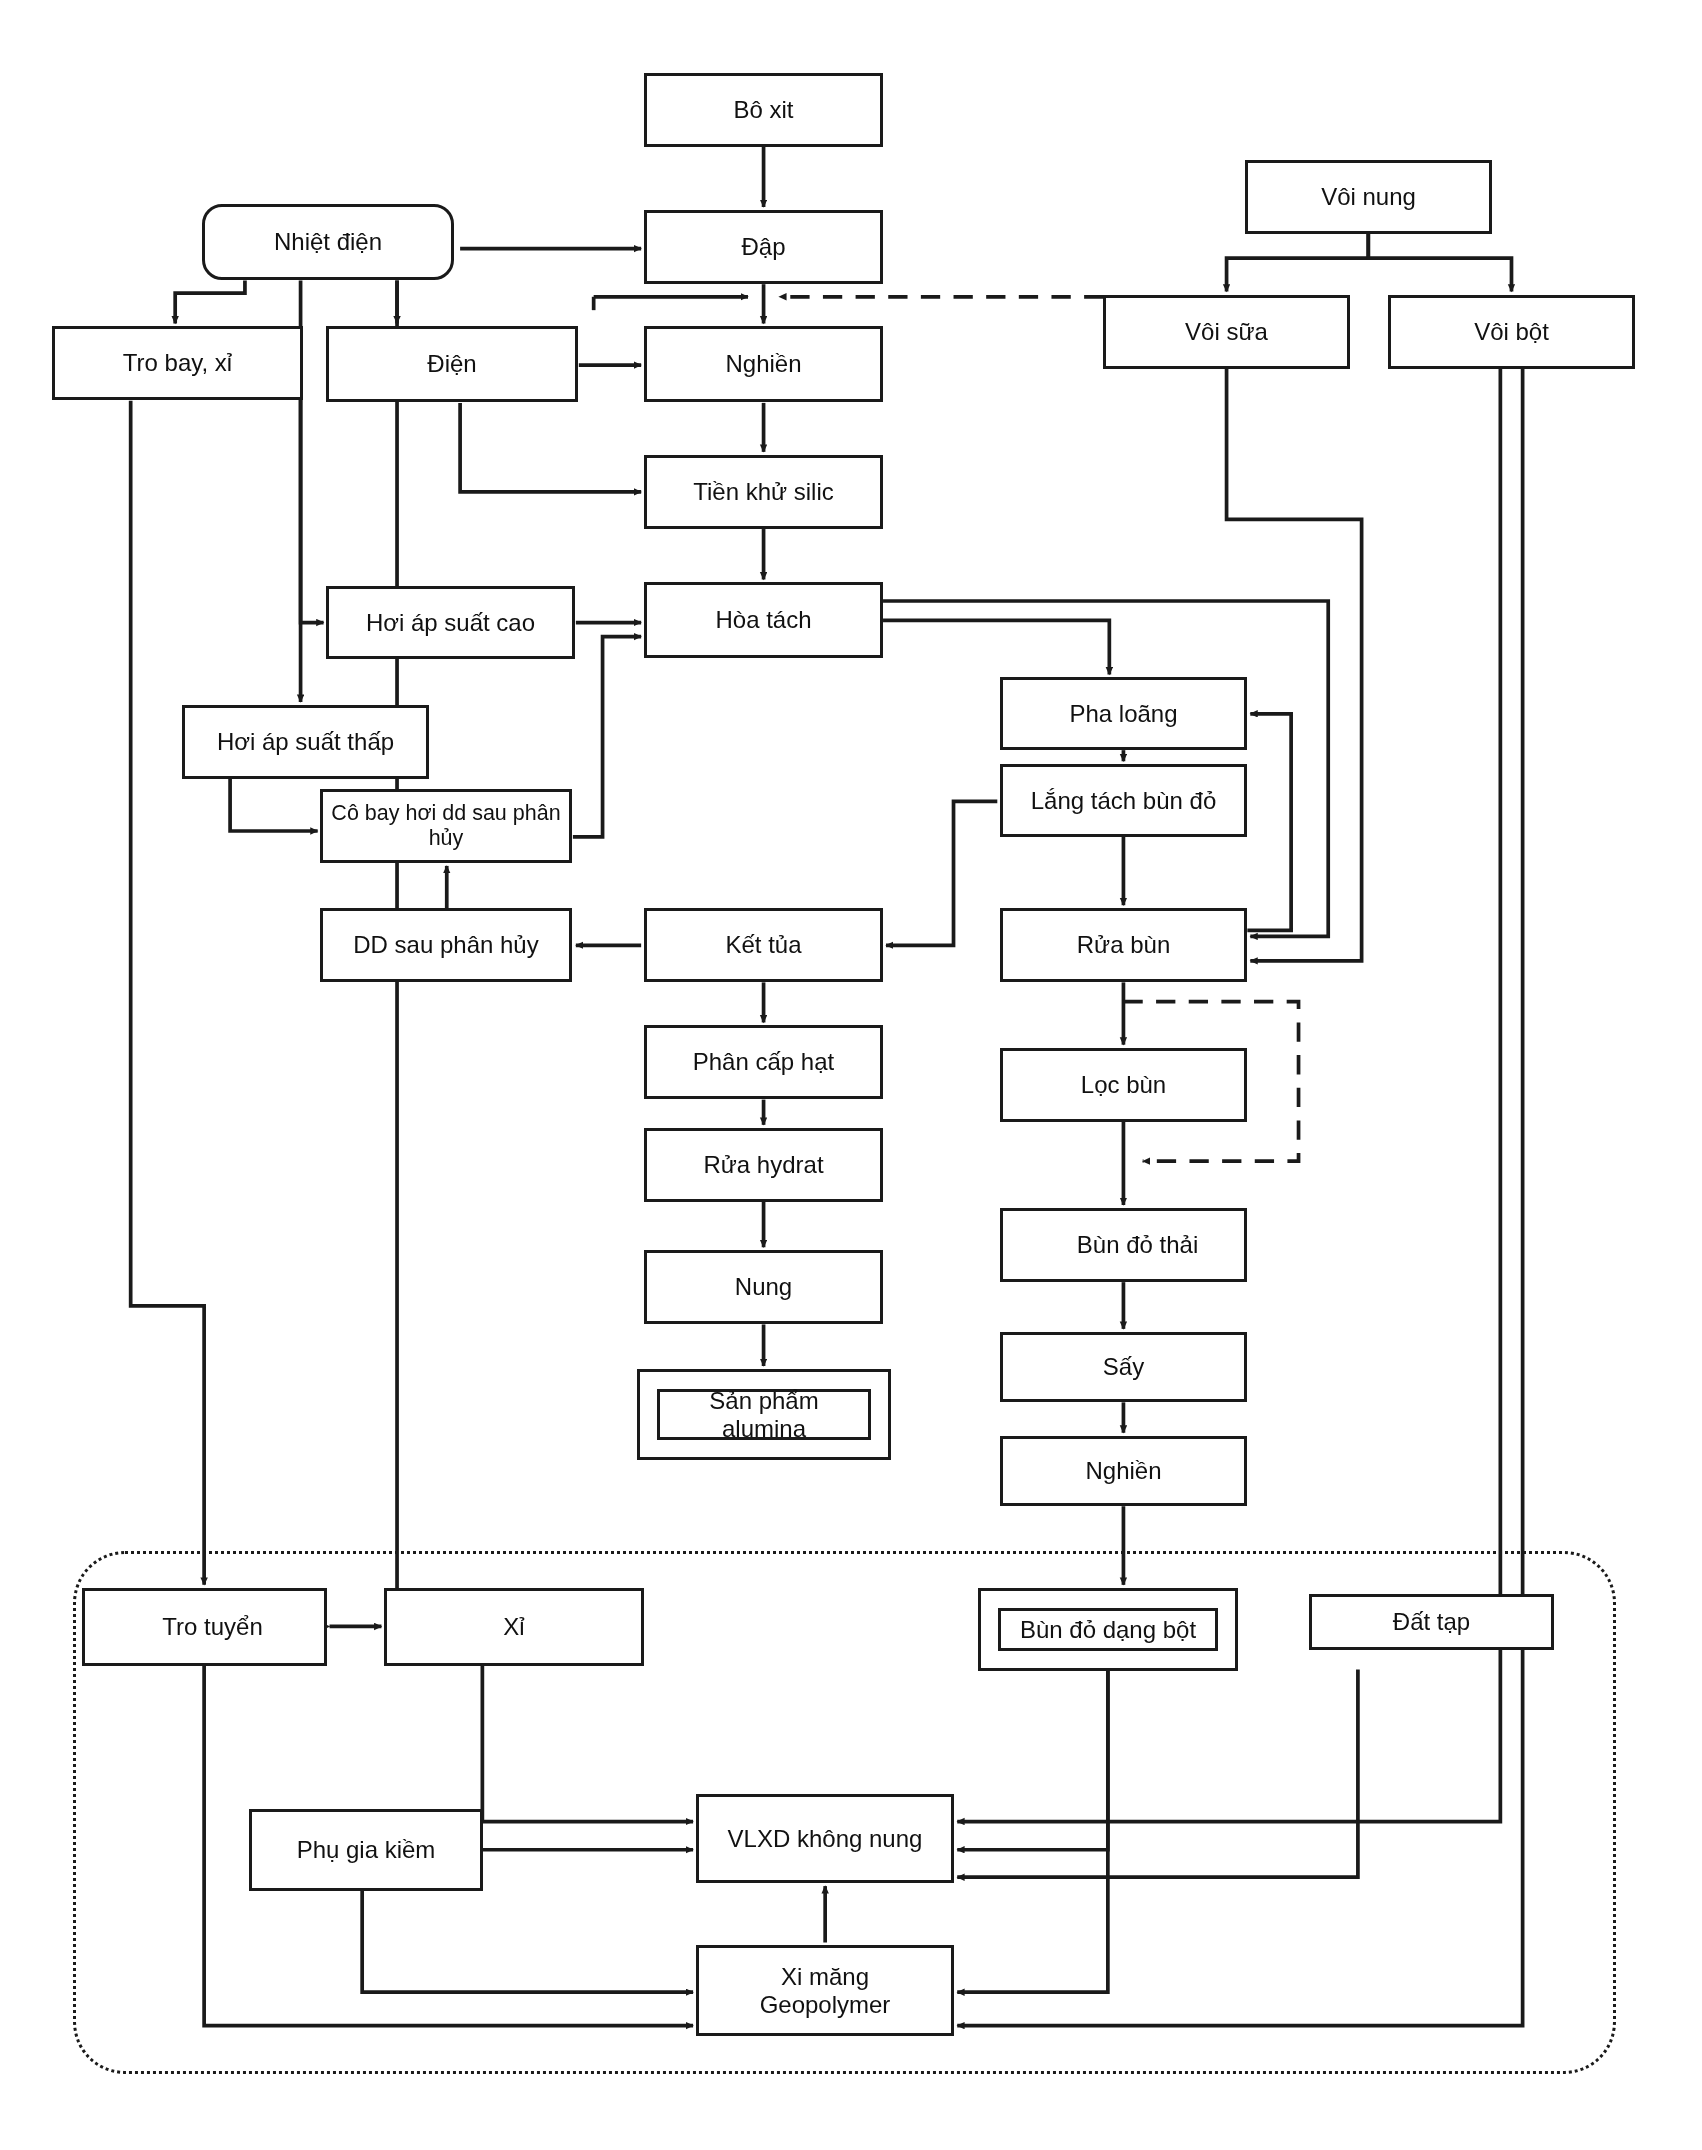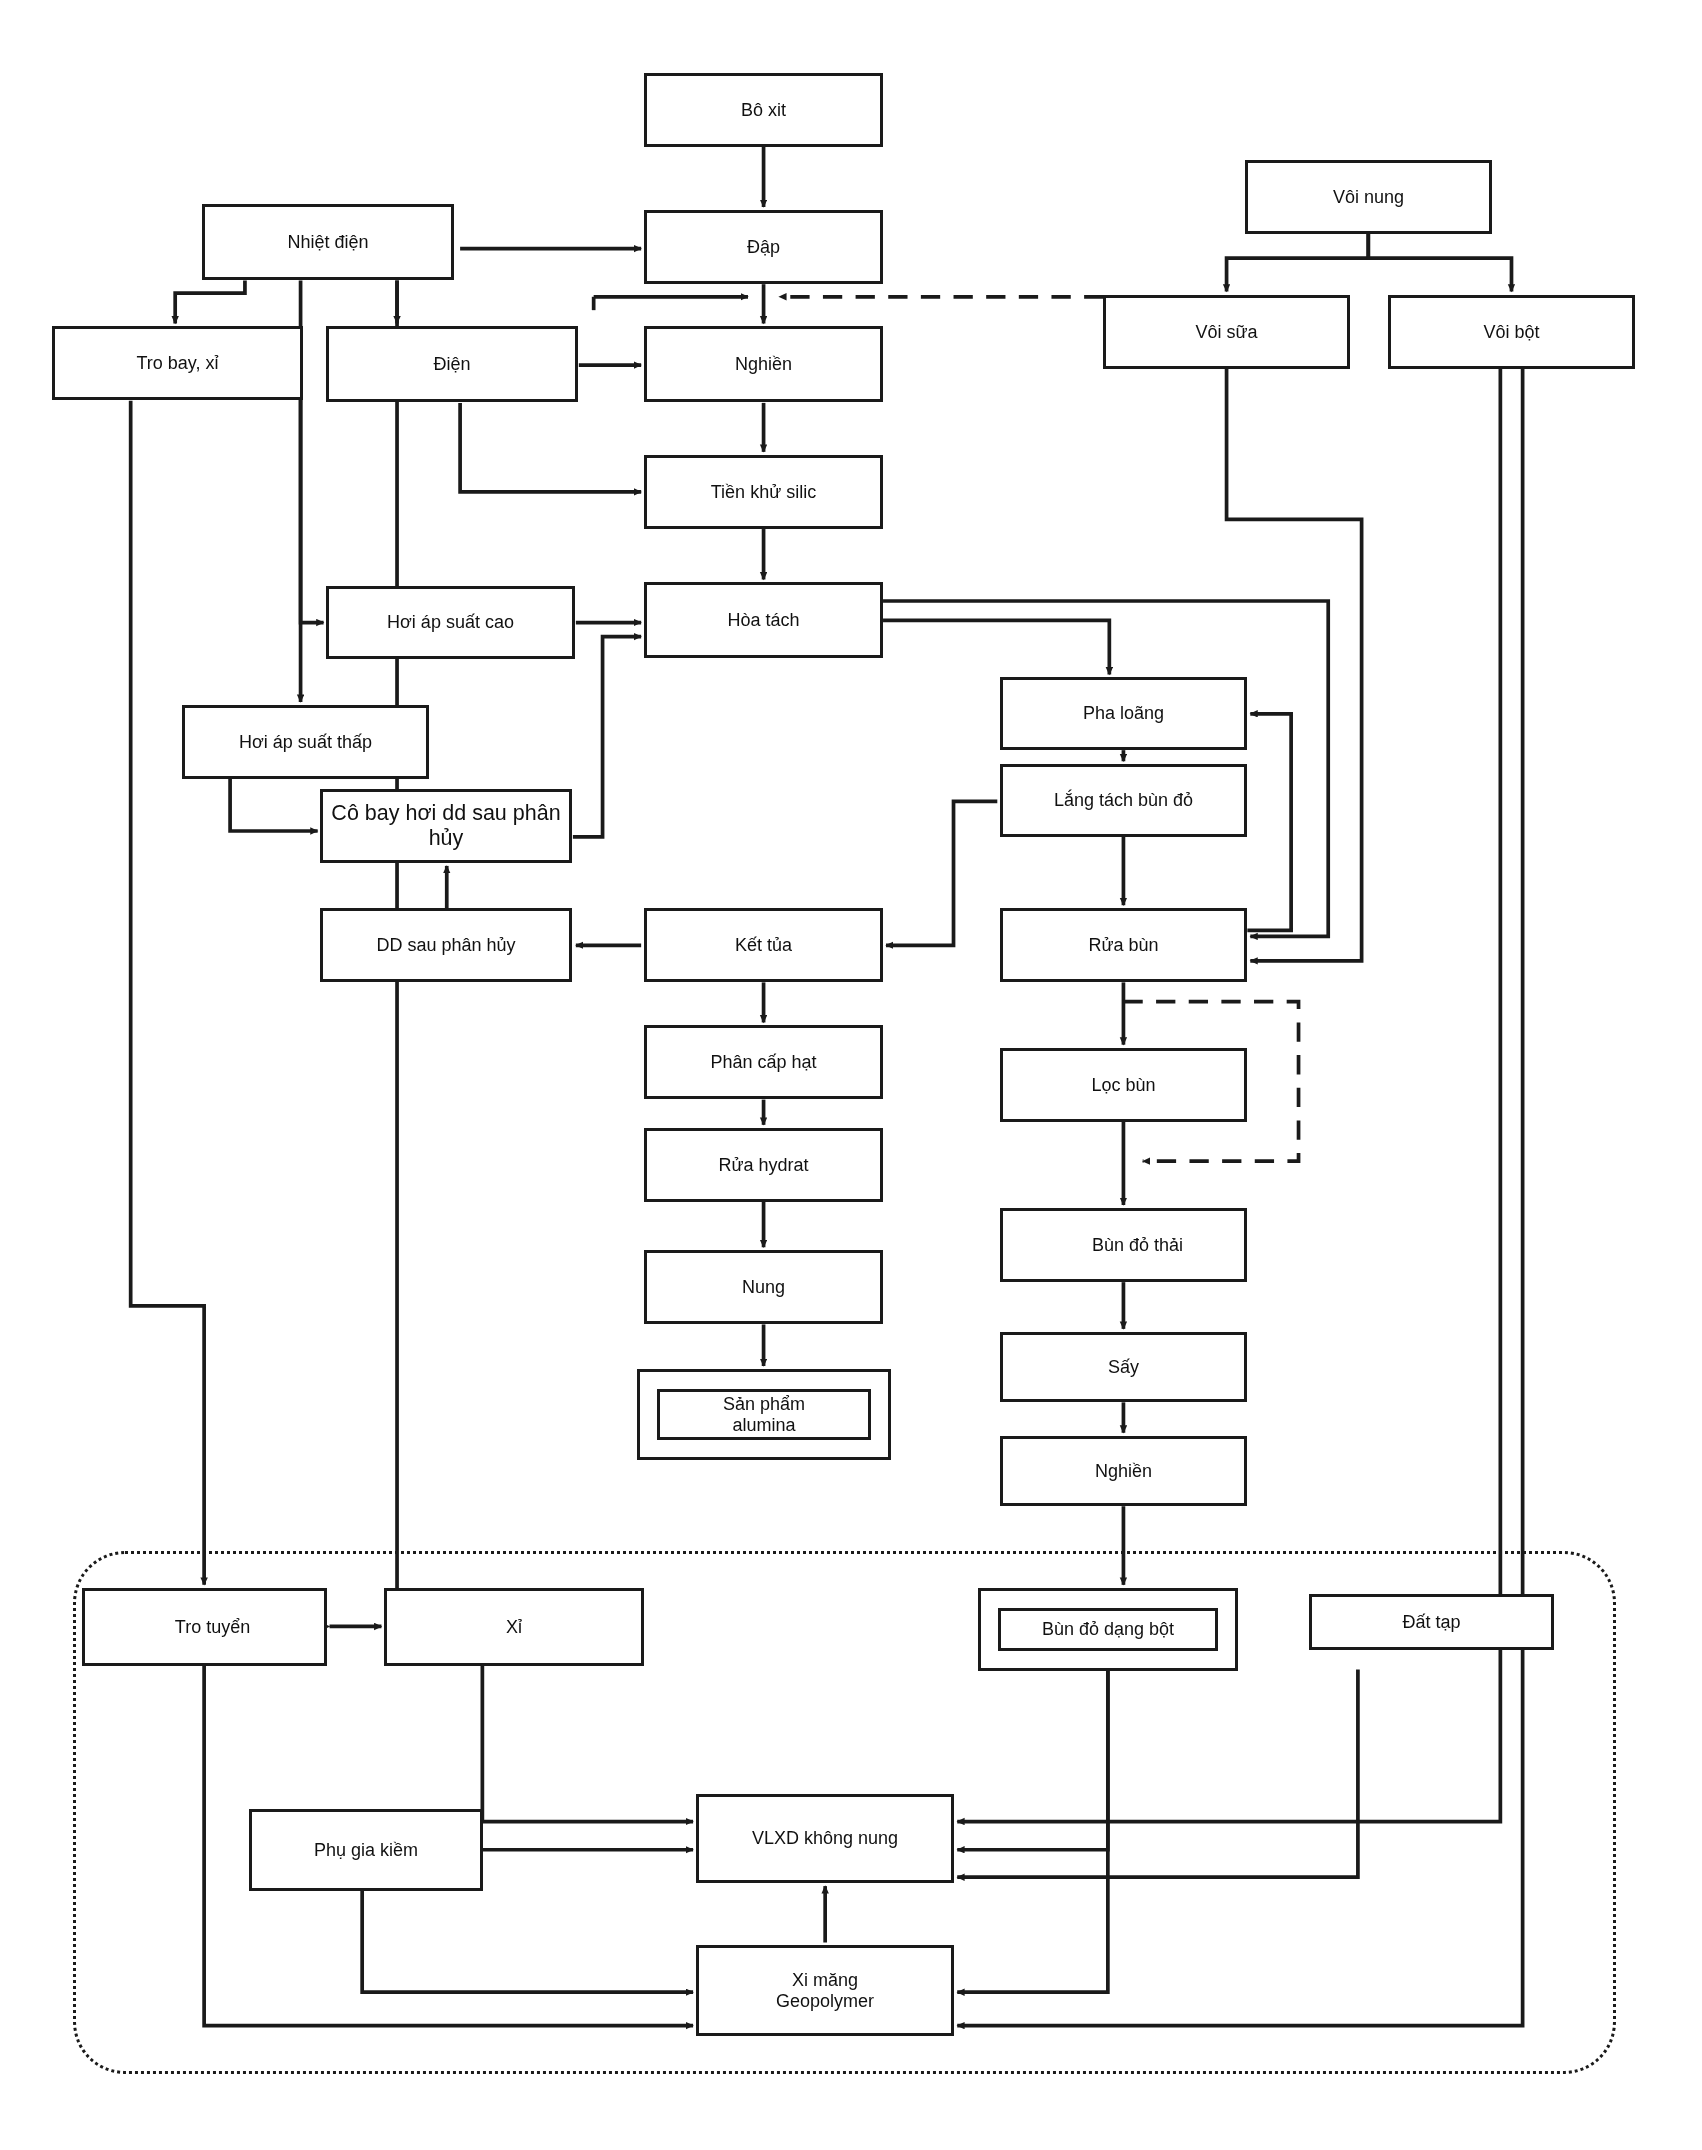--- a/index.html
+++ b/index.html
@@ -3,21 +3,21 @@
 <meta charset="utf-8">
 <style>
   html,body{margin:0;padding:0;background:#ffffff;}
   body{font-family:"Liberation Sans","DejaVu Sans",sans-serif;}
   #stage{position:relative;width:1703px;height:2151px;background:#fff;overflow:hidden;}
   #svg-layer{position:absolute;left:0;top:0;width:1703px;height:2151px;}
   .node{position:absolute;box-sizing:border-box;border:3px solid #1a1a1a;background:#fff;
         display:flex;align-items:center;justify-content:center;text-align:center;
         color:#111;line-height:1.15;z-index:5;}
   .node .lbl{padding:0 4.5px;}
-  .fs-lg{font-size:18px;}
+  .fs-lg{font-size:24px;}
   .fs-sm{font-size:21.5px;}
   .node.double{border:3px solid #1a1a1a;padding:17px;}
   .node.double > .inner{border:3px solid #1a1a1a;width:100%;height:100%;
         display:flex;align-items:center;justify-content:center;box-sizing:border-box;}
   .zone{position:absolute;box-sizing:border-box;border:3.7px dotted #1a1a1a;border-radius:52px;z-index:1;}
 </style>
 </head>
 <body>
 
 <div id="stage">
@@ -144,21 +144,21 @@
       <path d="M444,2192 L514,2192"></path>
     </g>
   </svg>
 
   <div class="zone" style="left: 73px; top: 1551px; width: 1543px; height: 523px;"></div>
 
   <div class="node fs-lg" style="left:644px;top:73px;width:239px;height:74px;">
     <span class="lbl">Bô xit</span>
     </div>
 
-  <div class="node fs-lg" style="left:202px;top:204px;width:252px;height:76px;">
+  <div class="node fs-lg" style="left:202px;top:204px;width:252px;height:76px;border-radius:20px;">
     <span class="lbl">Nhiệt điện</span>
     </div>
 
   <div class="node fs-lg" style="left:644px;top:210px;width:239px;height:74px;">
     <span class="lbl">Đập</span>
     </div>
 
   <div class="node fs-lg" style="left:1245px;top:160px;width:247px;height:74px;">
     <span class="lbl">Vôi nung</span>
     </div>

